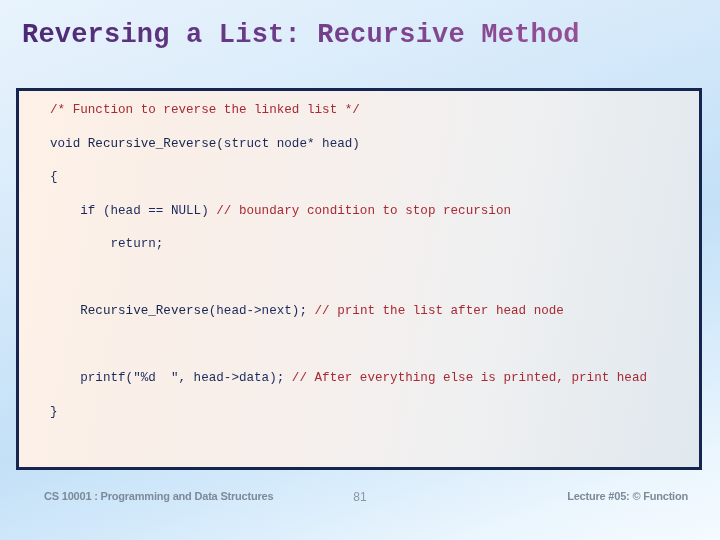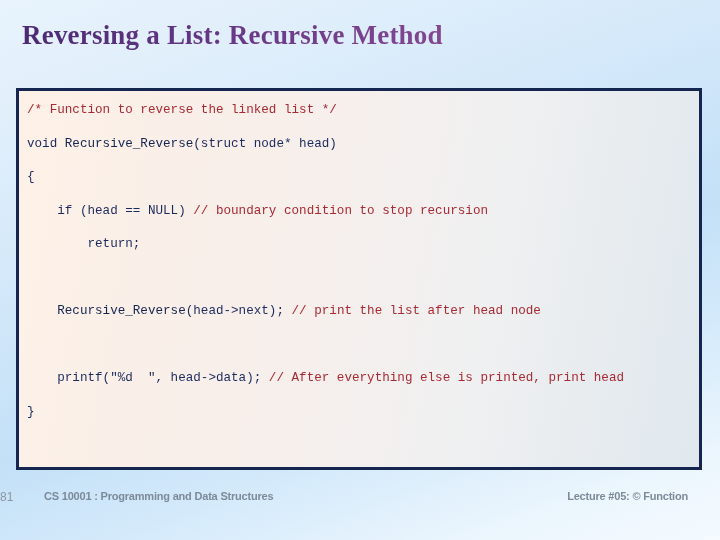--- a/index.html
+++ b/index.html
@@ -27,21 +27,21 @@
         #f5fbff 100%);
     box-sizing: border-box;
   }
 
   
   .title {
     position: absolute;
     left: 22px;
     top: 18px;
     width: 660px;
-    font-family: Liberation Serif, serif;
+    font-family: Liberation Mono, monospace;
     font-weight: bold;
     font-size: 27px;
     line-height: 34px;
     letter-spacing: 0.2px;
     background: linear-gradient(95deg, #4b2a73 0%, #6a3a87 35%, #8b4a93 72%, #a2559b 100%);
     -webkit-background-clip: text;
     background-clip: text;
     color: transparent;
     -webkit-text-fill-color: transparent;
     white-space: nowrap;
@@ -73,20 +73,21 @@
     right: 0;
     font-family: "Liberation Mono", "DejaVu Sans Mono", monospace;
     font-size: 12.6px;
     line-height: 33.5px;
     color: #1b2a5c;
     white-space: pre;
   }
   .code .ln {
     display: block;
     height: 33.5px;
+    margin-left: 23px;
   }
   .cmt { color: #a82a34; }
   .bld { font-weight: normal; color: #14254f; }
   .blank { display: block; height: 33.5px; }
 
   
   .footer {
     position: absolute;
     left: 0;
     top: 490px;
@@ -97,21 +98,21 @@
     position: absolute;
     font-family: "Liberation Sans", sans-serif;
     font-size: 11px;
     font-weight: bold;
     color: #7d8a99;
     white-space: nowrap;
     letter-spacing: -0.2px;
   }
   .footer-left { left: 44px; top: 0; }
   .footer-center {
-    left: 0; top: 0; width: 720px; text-align: left;
+    left: 0; top: 0; width: 720px; text-align: center;
     font-weight: normal; font-size: 12px; color: #8a96a3;
     letter-spacing: 0;
   }
   .footer-right { right: 32px; top: 0; }
 </style>
 </head>
 <body>
 
 <div class="slide">
 

